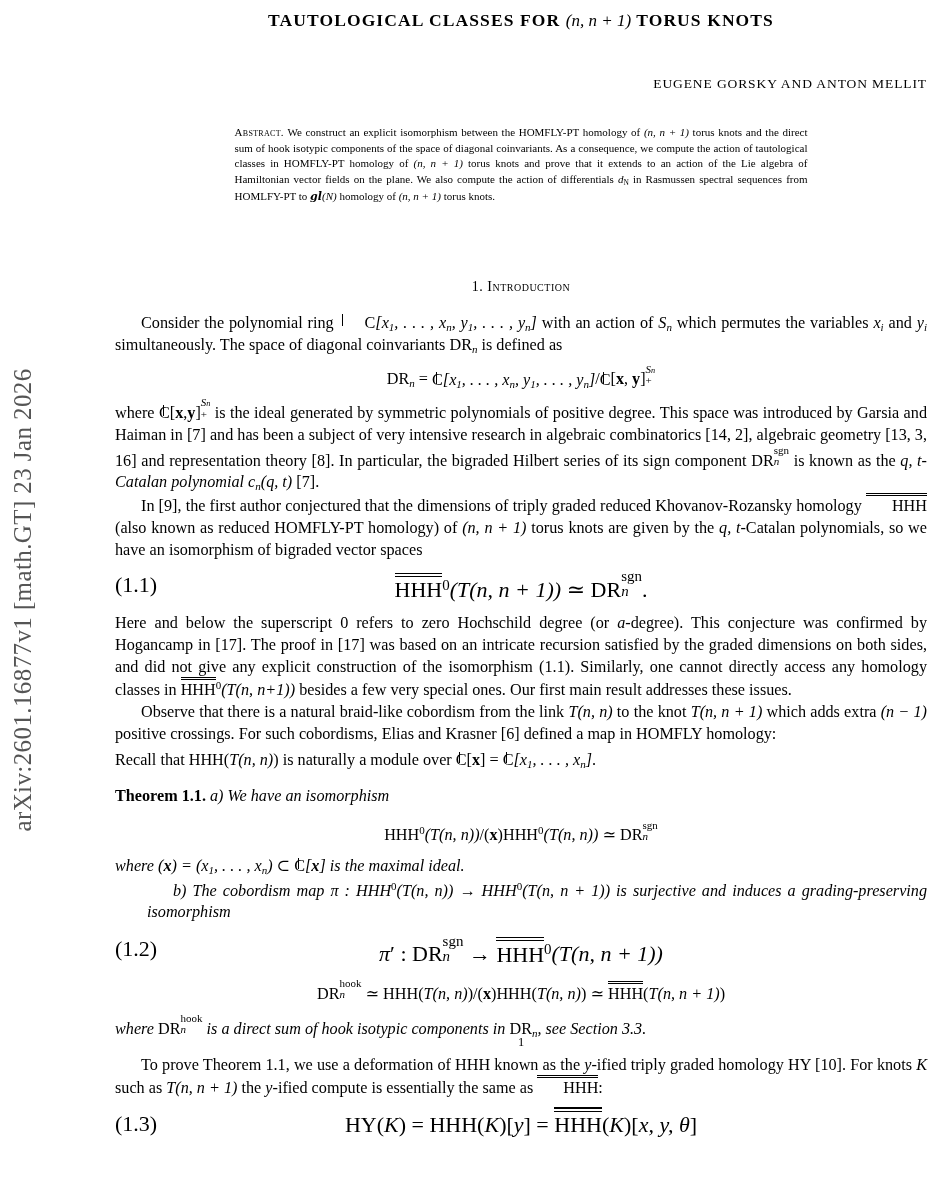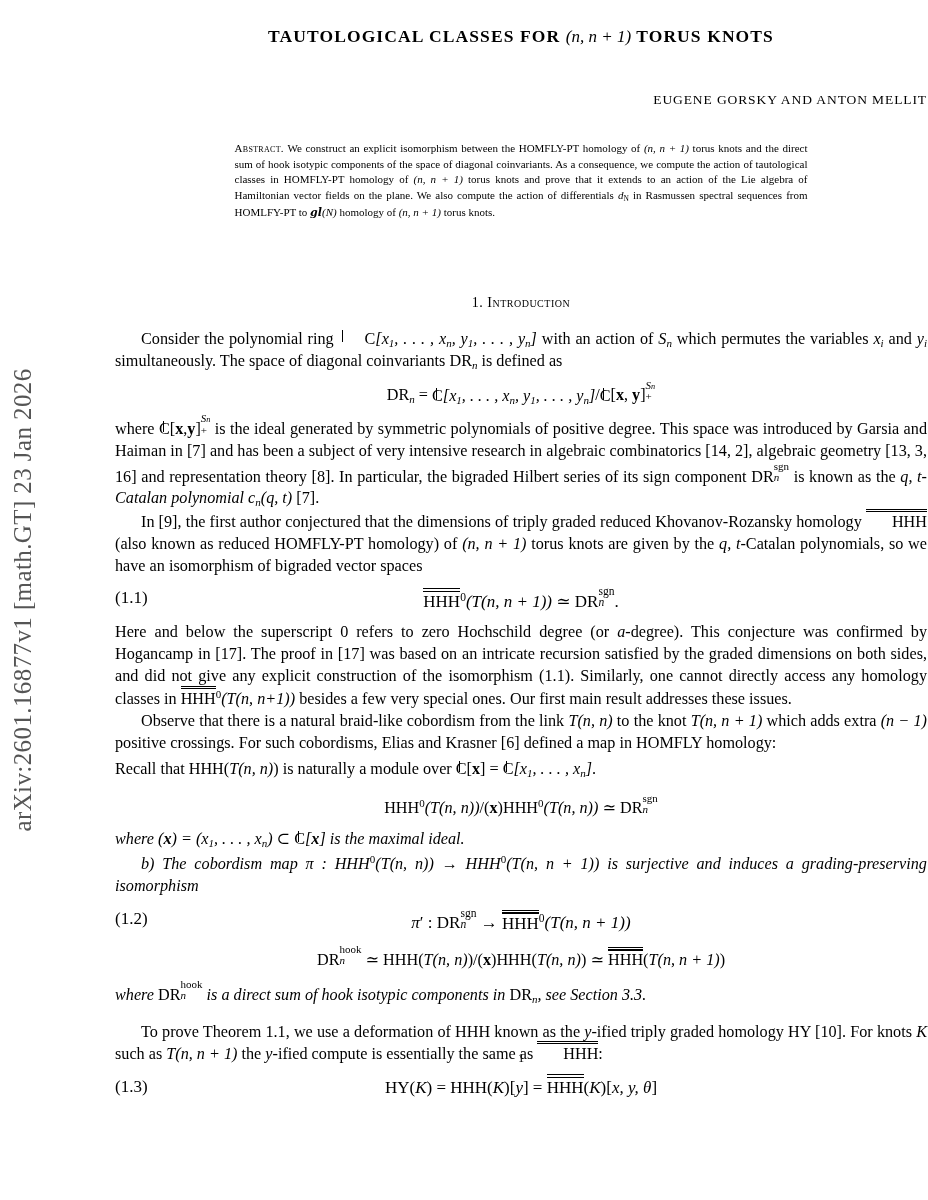--- a/index.html
+++ b/index.html
@@ -34,21 +34,21 @@
     font-family: "Liberation Serif", "DejaVu Serif", serif;
     font-size: 25px;
     letter-spacing: 0.4px;
     color: #555555;
   }
 
   
   #page {
     position: absolute;
     left: 115px;
-    top: 16px;
+    top: 0;
     width: 812px;
     height: 1056px;
   }
 
   .title {
     text-align: center;
     font-size: 17.5px;
     font-weight: bold;
     letter-spacing: 1.1px;
     margin-top: 10px;
@@ -97,21 +97,21 @@
   .displayeq {
     text-align: center;
     font-size: 16.2px;
     margin: 9px 0 9px 0;
     position: relative;
   }
 
   .eqrow {
     position: relative;
     margin: 10px 0 10px 0;
-    font-size: 17px;
+    font-size: 22px;
   }
   .eqrow .eqnum {
     position: absolute;
     left: 0;
     top: 0;
   }
   .eqrow .eqbody {
     text-align: center;
   }
 
@@ -254,30 +254,34 @@
 
   <p class="body indent" style="margin-top:0;">
     <span>Observe that there is a natural braid-like cobordism from the link </span><span class="mi">T(n, n)</span><span> to the knot </span><span class="mi">T(n, n + 1)</span><span> which adds extra </span><span class="mi">(n − 1)</span><span> positive crossings. For such cobordisms, Elias and Krasner [6] defined a map in HOMFLY homology:</span>
   </p>
 
 
   <p class="body" style="margin-top:5px;">
     <span>Recall that HHH(</span><span class="mi">T(n, n)</span><span>) is naturally a module over </span><span class="blackboard"></span>[<span class="bf">x</span>]<span> = </span><span class="blackboard"></span><span class="mi">[x<span class="sub">1</span>, . . . , x<span class="sub">n</span>]</span><span>.</span>
   </p>
 
+  <p class="body" style="margin-top:14px;">
+    <span class="thm-head">Theorem 1.1.</span>
+    <span class="it">a) We have an isomorphism</span>
+  </p>
 
   <div class="displayeq" style="margin-top:13px;">
     HHH<span class="sup">0</span><span class="mi">(T(n, n))</span>/(<span class="bf">x</span>)HHH<span class="sup">0</span><span class="mi">(T(n, n))</span> ≃ <span class="mup">DR</span><span class="subsup"><span class="s1">sgn</span><span class="s2" style="font-style:italic;">n</span></span>
   </div>
 
   <p class="body it" style="margin-top:11px;">
     where (<span class="bf">x</span>) = (<span class="mi">x</span><span class="sub">1</span>, . . . , <span class="mi">x</span><span class="sub">n</span>) ⊂ <span class="blackboard"></span>[<span class="bf">x</span>] is the maximal ideal.
   </p>
 
-  <p class="body it indent" style="margin-top:1px;">
+  <p class="body it indent" style="margin-top:1px;margin-left:32px;">
     b) The cobordism map <span class="mi">π</span> : HHH<span class="sup">0</span>(<span class="mi">T(n, n)</span>) → HHH<span class="sup">0</span>(<span class="mi">T(n, n + 1)</span>) is surjective and induces a grading-preserving isomorphism
   </p>
 
   <div class="eqrow" style="margin-top:12px;">
     <span class="eqnum">(1.2)</span>
     <div class="eqbody">
       <span class="mi">π</span>′ : <span class="mup">DR</span><span class="subsup"><span class="s1">sgn</span><span class="s2" style="font-style:italic;">n</span></span> → <span class="ovl2">HHH</span><span class="sup">0</span><span class="mi">(T(n, n + 1))</span>
     </div>
   </div>
 

